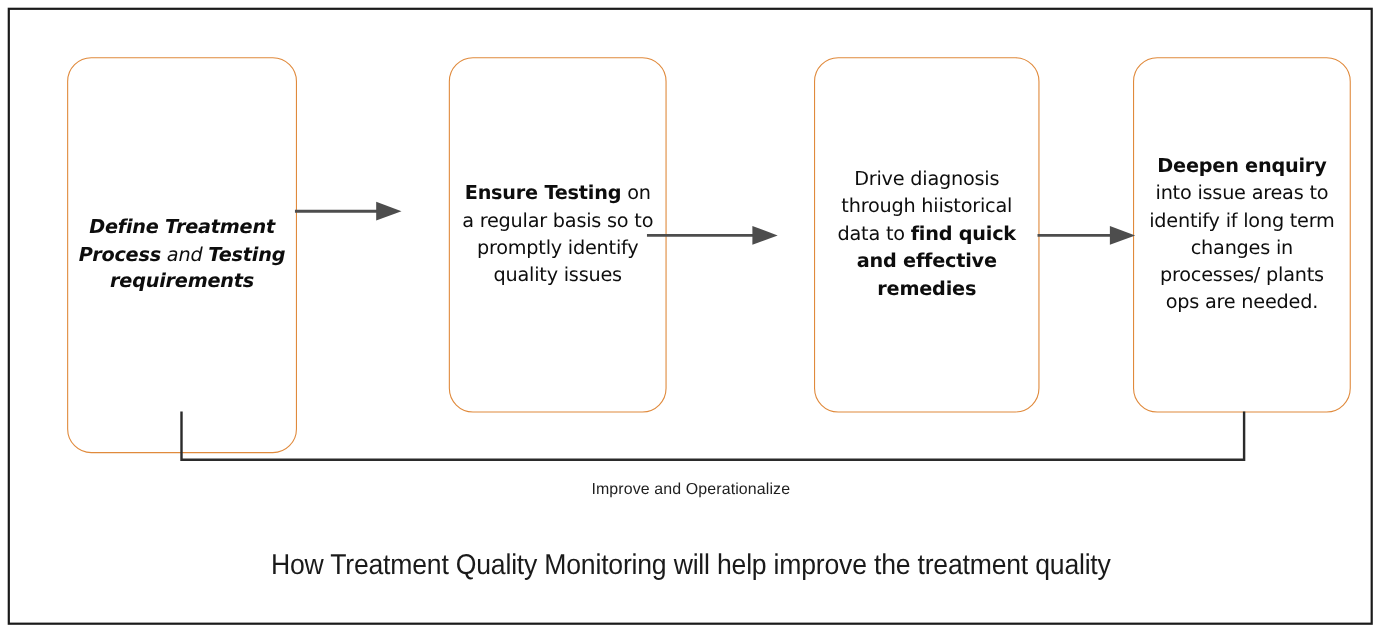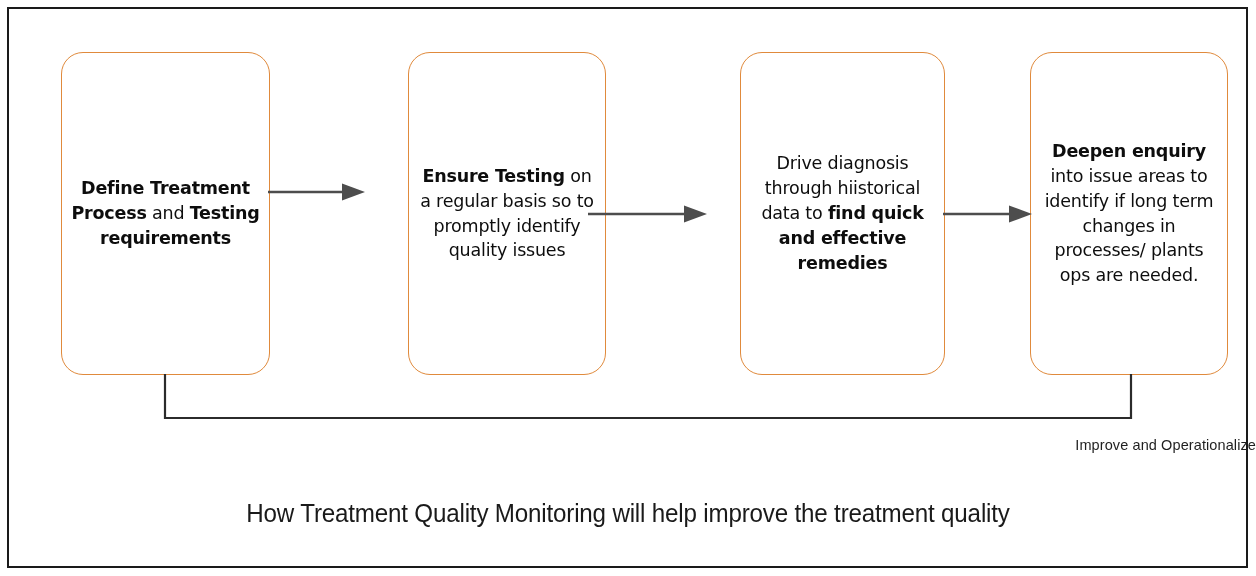--- a/index.html
+++ b/index.html
@@ -48,21 +48,21 @@
     font-size: 17.5px;
     line-height: 1.42;
     color: #0d0d0d;
     text-align: center;
     letter-spacing: -0.2px;
     word-spacing: 0px;
   }
   .step-text b {
     font-weight: 700;
   }
-  #box-1 { left: 61px;   top: 52px; width: 209px; height: 323px; }
+  #box-1 { left: 61px;   top: 52px; width: 209px; height: 360px; font-style: italic; }
   #box-2 { left: 408px;  top: 52px; width: 198px; height: 323px; }
   #box-3 { left: 740px;  top: 52px; width: 205px; height: 323px; }
   #box-4 { left: 1030px; top: 52px; width: 198px; height: 323px; }
 
   
   .arrow {
     position: absolute;
     height: 24px;
   }
   .arrow svg { display: block; }
@@ -78,21 +78,21 @@
     width: 1000px;
     height: 75px;
   }
   #feedback-loop svg { display: block; }
 
   #feedback-label {
     position: absolute;
     left: 0;
     top: 437px;
     width: 1256px;
-    text-align: right;
+    text-align: center;
     font-family: "Liberation Sans", sans-serif;
     font-size: 14.5px;
     color: #1f1f1f;
     letter-spacing: 0.1px;
   }
   #diagram-caption {
     position: absolute;
     left: 0;
     top: 498px;
     width: 1256px;

